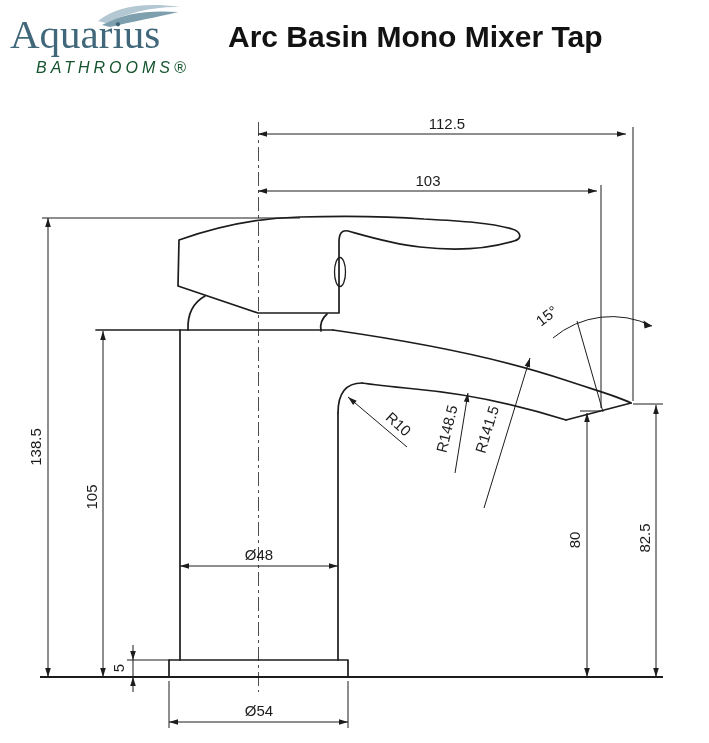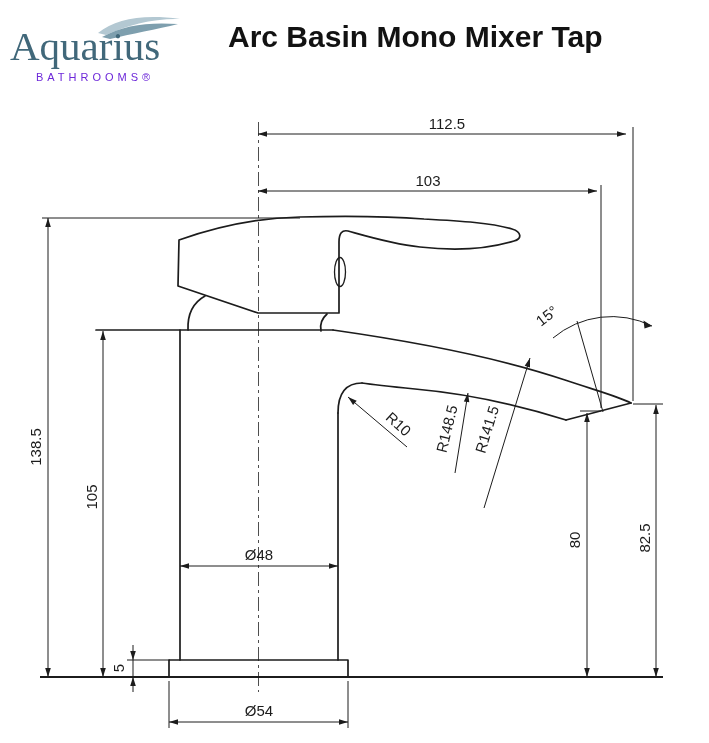--- a/index.html
+++ b/index.html
@@ -1,28 +1,28 @@
 <!DOCTYPE html>
 <html><head>
 <meta charset="utf-8">
 <style>
   html,body{margin:0;padding:0;}
   body{
     width:709px;height:743px;position:relative;background:#ffffff;
     font-family:"Liberation Sans",sans-serif;overflow:hidden;
   }
-  .logo{position:absolute;left:8px;top:24px;width:200px;height:70px;}
+  .logo{position:absolute;left:8px;top:12px;width:200px;height:70px;}
   .brand{
     position:absolute;left:2px;top:2px;
     font-family:"Liberation Serif",serif;
     font-size:41px;color:#41687a;letter-spacing:0px;line-height:1;
   }
   .brand-sub{
     position:absolute;left:28px;top:47px;
-    font-size:11px;color:#6d28d9;letter-spacing:4px;
+    font-size:16px;color:#14532d;letter-spacing:4px;font-style:italic;
   }
   .wave{position:absolute;left:86px;top:-9px;}
   .title{
     position:absolute;left:228px;top:20px;
     font-size:30px;color:#121212;white-space:nowrap;font-weight:bold;
   }
   svg text{font-family:"Liberation Sans",sans-serif;fill:#1c1c1c;}
   .dimtxt{font-size:15px;}
   .outline{stroke:#1c1c1c;stroke-width:1.7;fill:none;stroke-linejoin:round;stroke-linecap:round;}
   .dim{stroke:#1c1c1c;stroke-width:1;fill:none;}

